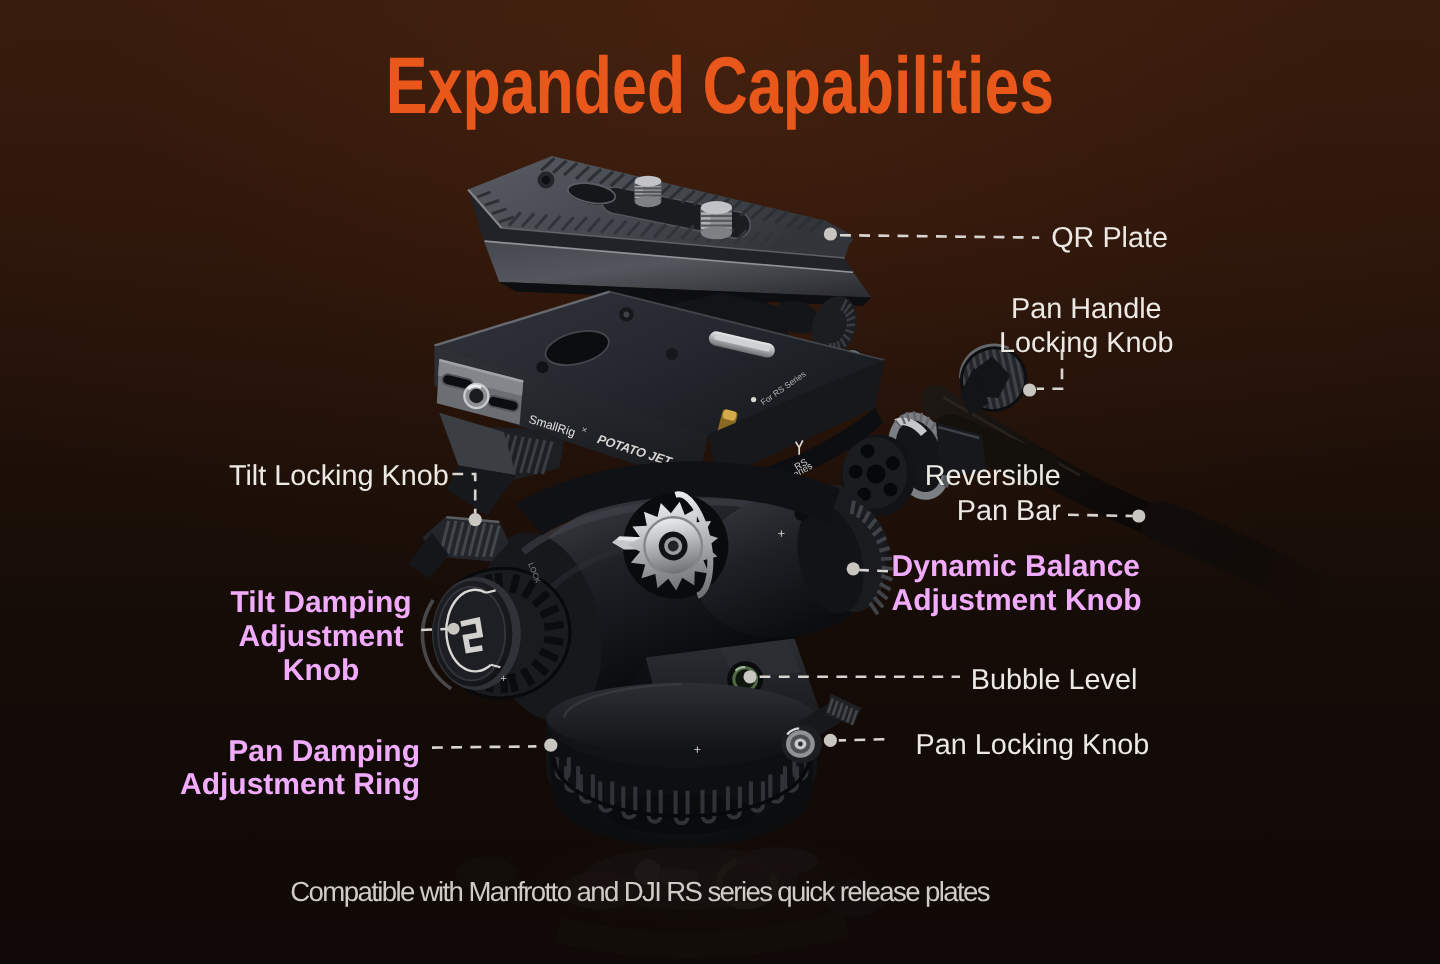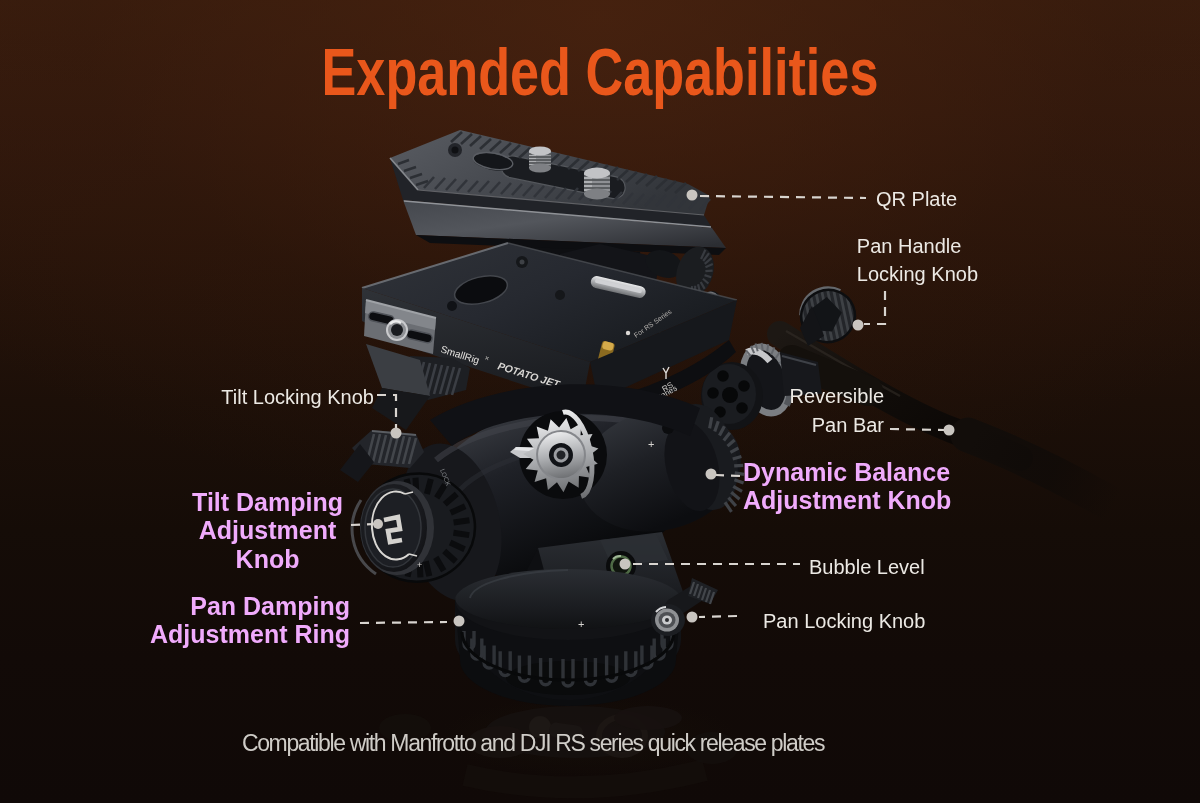--- a/index.html
+++ b/index.html
@@ -5,21 +5,21 @@
 body{width:1200px;height:803px;overflow:hidden;position:relative;
  font-family:"Liberation Sans",sans-serif;
  background-color:#0d0806;
  background-image:
   radial-gradient(1150px 700px at 50% 2%, rgba(74,35,15,0.7), rgba(52,25,11,0.3) 45%, rgba(20,10,6,0.0) 72%),
   linear-gradient(180deg,#3a1d0e 0%,#33190d 14%,#28140a 32%,#1c0f08 50%,#150c07 66%,#120a07 82%,#100907 100%);
 }
 .abs{position:absolute;}
 .title{left:0;top:37px;width:1200px;text-align:center;font-size:67px;font-weight:bold;
  color:#e9571b;line-height:70px;transform:scaleX(0.779);}
-.lbl{color:#ece9e4;font-size:20px;line-height:28px;white-space:nowrap;}
+.lbl{color:#ece9e4;font-size:24px;line-height:28px;white-space:nowrap;}
 .gold{color:#f0abfc;font-weight:bold;font-size:25px;line-height:28px;white-space:nowrap;}
 .cap{left:0;top:730px;width:1066px;text-align:center;font-size:23px;color:#cfccc7;letter-spacing:-1.35px;}
 </style></head>
 <body>
 <svg class="abs" style="left:0;top:0" width="1200" height="803" viewBox="0 0 1200 803">
 <defs>
 <linearGradient id="plateTop" x1="0" y1="0" x2="1" y2="0.45">
  <stop offset="0" stop-color="#595c62"></stop>
         <stop offset="0.55" stop-color="#45484e"></stop>
         <stop offset="1" stop-color="#32353a"></stop>
@@ -452,20 +452,20 @@
 <circle cx="625" cy="564" r="5.5" fill="#c9c5c0"></circle>
 <path d="M 737,616 L 699,617" stroke="#d8d4cf" stroke-width="2.2" stroke-dasharray="9 7" fill="none"></path>
 <circle cx="692" cy="617" r="5.5" fill="#c9c5c0"></circle>
 <path d="M 351,525 L 375,524" stroke="#d8d4cf" stroke-width="2.2" stroke-dasharray="9 7" fill="none"></path>
 <circle cx="378" cy="524" r="5" fill="#c9c5c0"></circle>
 <path d="M 360,623 L 447,622" stroke="#d8d4cf" stroke-width="2.2" stroke-dasharray="9 7" fill="none"></path>
 <circle cx="459" cy="621" r="5.5" fill="#c9c5c0"></circle>
 </svg>
 <div class="abs title">Expanded Capabilities</div>
 <div class="abs lbl" style="left:876px;top:185px;">QR Plate</div>
-<div class="abs lbl" style="right:222px;top:232px;text-align:left;">Pan Handle<br>Locking Knob</div>
+<div class="abs lbl" style="right:222px;top:244px;text-align:center;">Pan Handle<br>Locking Knob</div>
 <div class="abs lbl" style="right:826px;top:383px;">Tilt Locking Knob</div>
 <div class="abs lbl" style="right:316px;top:382px;text-align:right;line-height:29px;">Reversible<br>Pan Bar</div>
 <div class="abs gold" style="left:743px;top:458px;">Dynamic Balance<br>Adjustment Knob</div>
 <div class="abs lbl" style="left:809px;top:553px;">Bubble Level</div>
 <div class="abs lbl" style="left:744px;top:607px;margin-left:19px;">Pan Locking Knob</div>
 <div class="abs gold" style="right:857px;top:488px;text-align:center;line-height:28.3px;">Tilt Damping<br>Adjustment<br>Knob</div>
-<div class="abs gold" style="right:850px;top:592px;text-align:right;">Pan Damping<br>Adjustment Ring</div>
+<div class="abs gold" style="right:850px;top:612px;text-align:right;">Pan Damping<br>Adjustment Ring</div>
 <div class="abs cap">Compatible with Manfrotto and DJI RS series quick release plates</div>
 </body></html>

